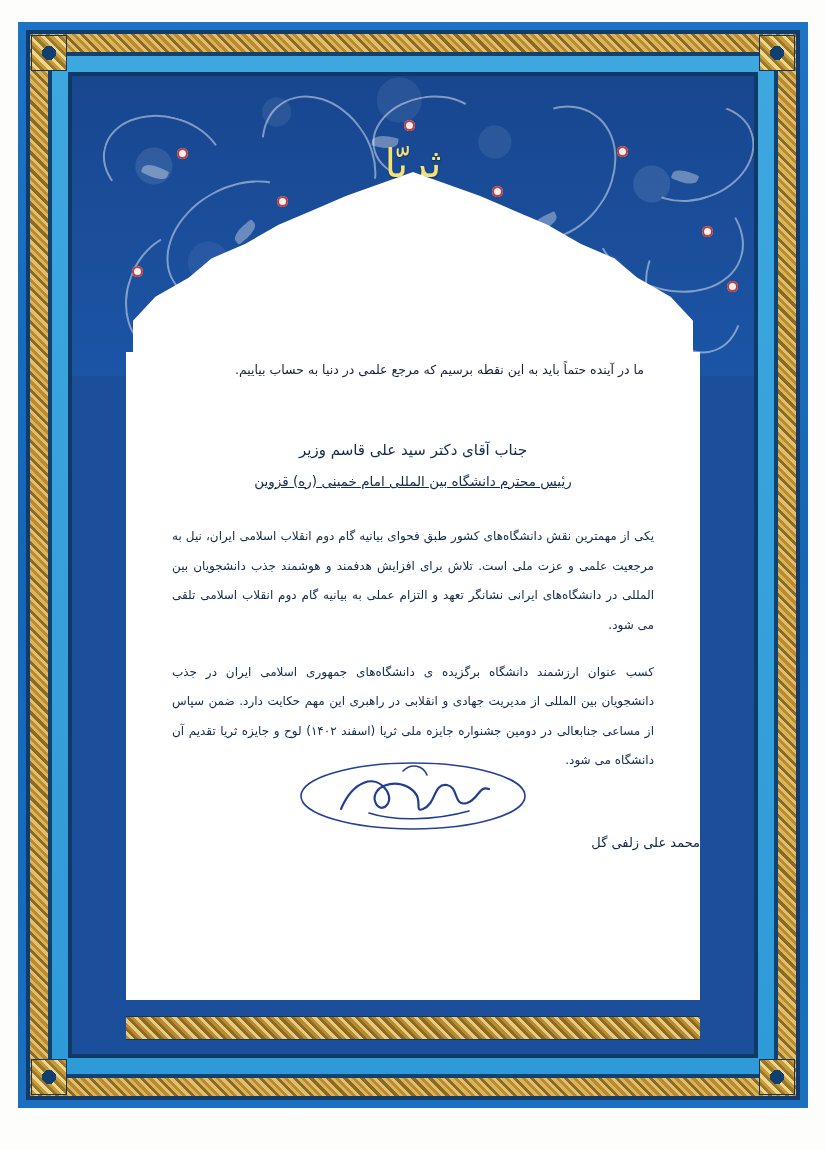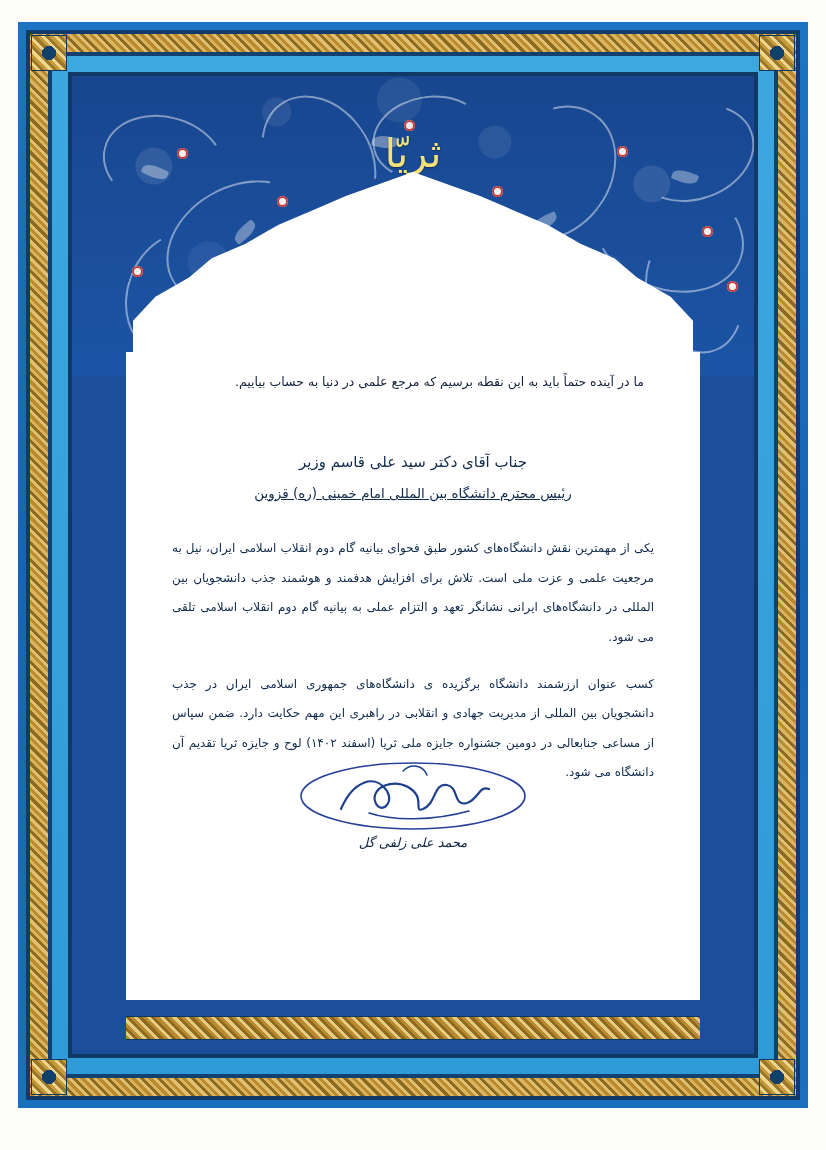--- a/index.html
+++ b/index.html
@@ -156,21 +156,21 @@
       38% 10%, 44% 5%, 50% 0%,
       56% 5%, 62% 10%, 68% 16%,
       74% 22%, 80% 30%, 86% 36%,
       90% 44%, 96% 52%, 100% 62%,
       100% 100%);
   }
 
   
   .calligraphy {
     position: absolute;
-    top: 54px;
+    top: 64px;
     width: 100%;
     text-align: center;
     color: #f3e27a;
     font-size: 40px;
     letter-spacing: 26px;
     font-family: "DejaVu Sans", sans-serif;
     text-shadow: 0 1px 2px rgba(0,0,0,.4);
     direction: rtl;
     white-space: nowrap;
     padding-left: 20px;
@@ -192,21 +192,21 @@
     box-sizing: border-box;
     direction: rtl;
     text-align: right;
     color: #10294a;
   }
 
   .quote {
     font-size: 12.5px;
     line-height: 1.9;
     color: #14213d;
-    margin: 12px 10px 4px 10px;
+    margin: 0 10px 4px 10px;
     text-align: right;
     font-family: "DejaVu Sans", sans-serif;
   }
   .quote-source {
     font-size: 11.5px;
     margin: 0 10px 0 0;
     text-align: right;
   }
 
   .salutation {
@@ -225,22 +225,20 @@
     text-align: justify;
     text-justify: inter-word;
     color: #102a4c;
   }
   .body-text p { margin: 0 0 18px 0; }
 
   .signature-block {
     position: absolute;
     left: 0; right: 0;
     bottom: 150px;
-    text-align: center;
-    font-style: italic;
   }
   .sig-svg { display: block; margin: 0 auto; }
   .sig-name {
     font-size: 13px;
     color: #0d2545;
     margin-top: -6px;
   }
   .sig-title {
     font-size: 13px;
     color: #0d2545;

